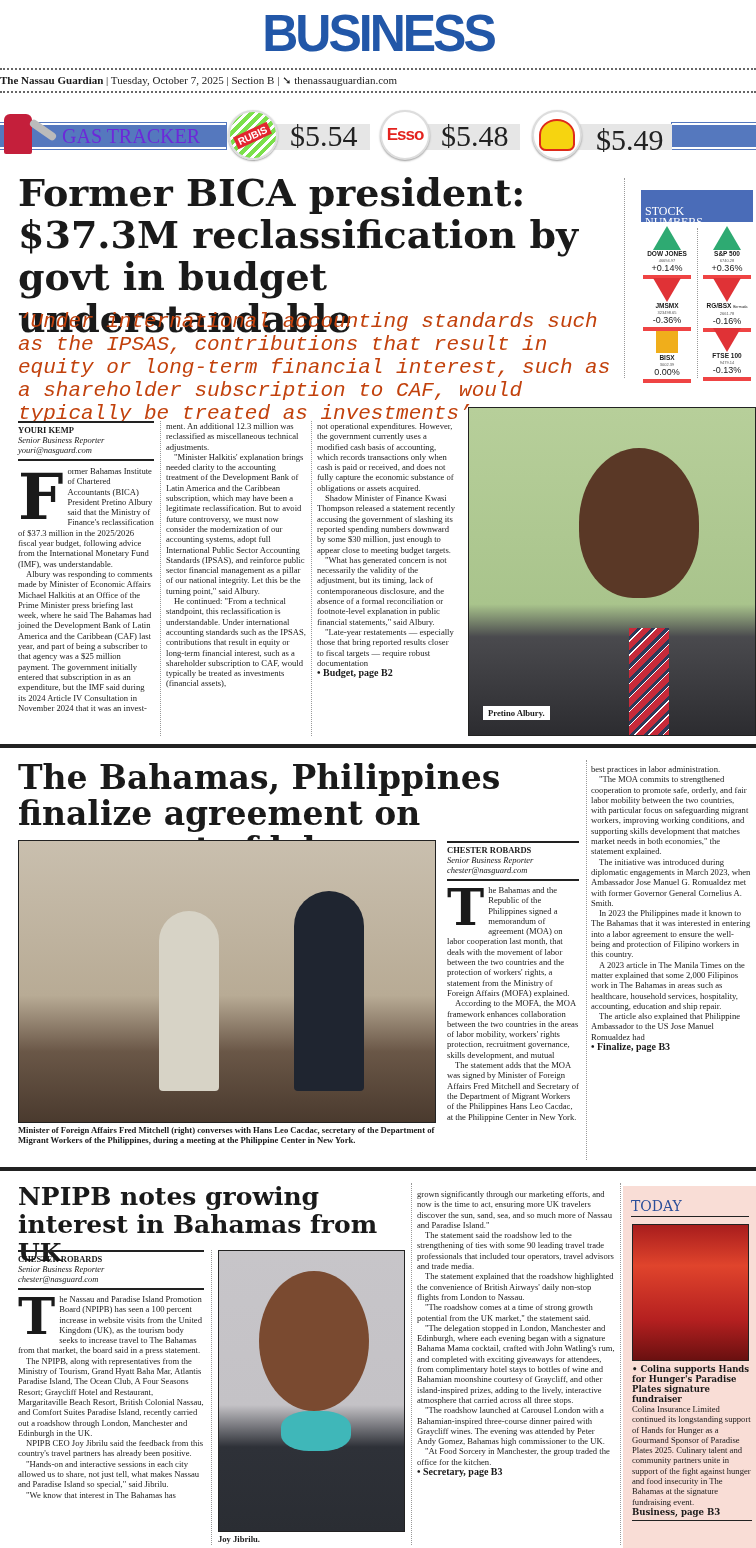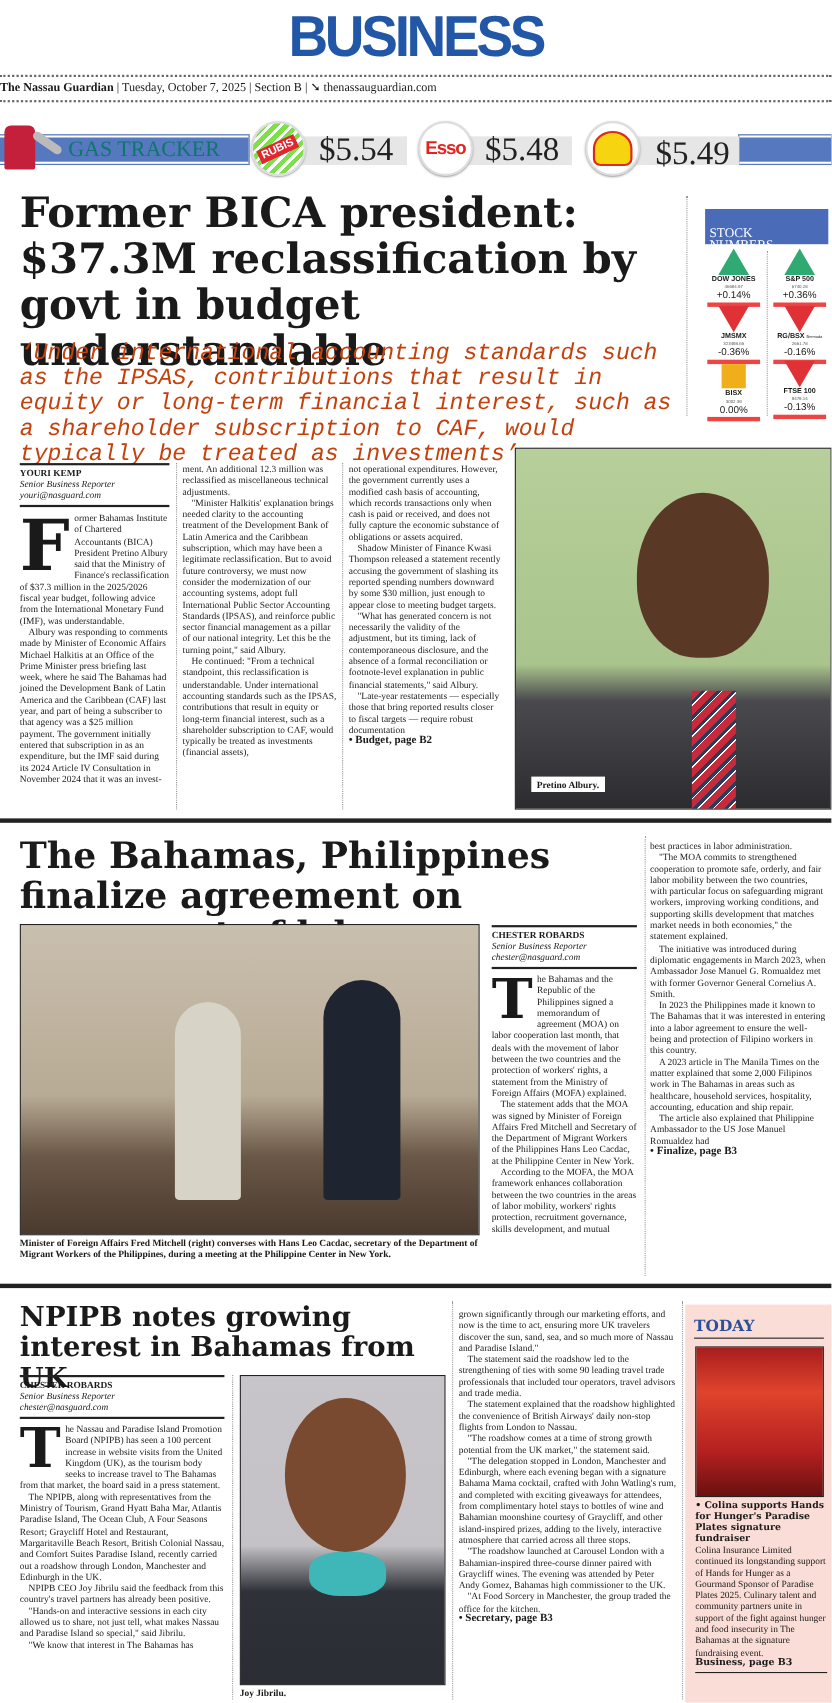--- a/index.html
+++ b/index.html
@@ -7,21 +7,21 @@
 .abs{position:absolute}
 .masthead{left:0;top:0;width:756px;height:66px;text-align:center}
 .masthead .logo{font-family:"Liberation Sans",sans-serif;font-weight:900;font-size:50px;color:#2257a8;letter-spacing:-3px;line-height:66px;transform:scaleY(1.05);display:inline-block}
 .dots{left:0;width:756px;border-top:2px dotted #666}
 .dateline{left:0;top:71px;width:756px;text-align:left;font-size:11px;line-height:18px;font-family:"Liberation Serif",serif}
 .dateline b{font-weight:bold}
 .gasbar{left:0;top:108px;width:756px;height:52px}
 .gasbar .band{position:absolute;left:0;top:15px;height:26px;background:#5578be;border-top:2px solid #fff;border-bottom:2px solid #fff;outline:1px solid #5578be}
 .gasbar .band.l{width:226px}
 .gasbar .band.r{left:672px;width:84px}
-.gasbar .label{position:absolute;left:62px;top:15px;line-height:26px;color:#0f766e;font-family:"Liberation Serif",serif;font-size:20px}
+.gasbar .label{position:absolute;left:62px;top:15px;line-height:26px;color:#6d28d9;font-family:"Liberation Serif",serif;font-size:20px}
 .gasbar .pump{position:absolute;left:4px;top:6px;width:28px;height:40px;background:#c41f3b;border-radius:6px 6px 2px 2px}
 .gasbar .nozzle{position:absolute;left:28px;top:18px;width:30px;height:8px;background:#bbb;transform:rotate(35deg);border-radius:4px}
 .gasbar .pricebg{position:absolute;top:16px;height:26px;background:#e6e6e6}
 .gasbar .logoc{position:absolute;top:2px;width:50px;height:50px;border-radius:50%;background:#fff;border:2px solid #ddd;box-shadow:0 1px 2px #999;display:flex;align-items:center;justify-content:center;font-family:"Liberation Sans",sans-serif;font-weight:bold}
 .gasbar .price{position:absolute;top:10px;font-family:"Liberation Serif",serif;font-size:30px;line-height:36px;color:#222}
 .rubis{background:repeating-linear-gradient(135deg,#7be04a 0 4px,#fff 4px 7px)!important}
 .rubis span{background:#e2262f;color:#fff;font-size:10px;padding:1px 3px;transform:rotate(-25deg);display:inline-block}
 .esso span{color:#e3231f;font-size:17px;letter-spacing:-1px}
 .shell span{display:block;width:36px;height:32px;background:#f6d410;border-radius:50% 50% 20% 20%;border:2px solid #de2a19}
 .h1{font-family:"DejaVu Serif",serif;font-weight:bold;color:#1a1a1a}
@@ -183,22 +183,22 @@
 <div class="abs" style="left:447px;top:841px;width:132px">
   <div class="byline">
     <div class="n">CHESTER ROBARDS</div>
     <div class="t">Senior Business Reporter</div>
     <div class="t">chester@nasguard.com</div>
   </div>
 </div>
 <div class="abs body" style="left:447px;top:885px;width:132px">
   <span class="drop">T</span>
   <p class="first">he Bahamas and the Republic of the Philippines signed a memorandum of agreement (MOA) on labor cooperation last month, that deals with the movement of labor between the two countries and the protection of workers' rights, a statement from the Ministry of Foreign Affairs (MOFA) explained.</p>
+  <p>According to the MOFA, the MOA framework enhances collaboration between the two countries in the areas of labor mobility, workers' rights protection, recruitment governance, skills development, and mutual</p>
   <p>The statement adds that the MOA was signed by Minister of Foreign Affairs Fred Mitchell and Secretary of the Department of Migrant Workers of the Philippines Hans Leo Cacdac, at the Philippine Center in New York.</p>
-  <p>According to the MOFA, the MOA framework enhances collaboration between the two countries in the areas of labor mobility, workers' rights protection, recruitment governance, skills development, and mutual</p>
 </div>
 <div class="abs vdot" style="left:586px;top:760px;height:400px"></div>
 <div class="abs body" style="left:591px;top:764px;width:160px">
   <p class="first">best practices in labor administration.</p>
   <p>"The MOA commits to strengthened cooperation to promote safe, orderly, and fair labor mobility between the two countries, with particular focus on safeguarding migrant workers, improving working conditions, and supporting skills development that matches market needs in both economies," the statement explained.</p>
   <p>The initiative was introduced during diplomatic engagements in March 2023, when Ambassador Jose Manuel G. Romualdez met with former Governor General Cornelius A. Smith.</p>
   <p>In 2023 the Philippines made it known to The Bahamas that it was interested in entering into a labor agreement to ensure the well-being and protection of Filipino workers in this country.</p>
   <p>A 2023 article in The Manila Times on the matter explained that some 2,000 Filipinos work in The Bahamas in areas such as healthcare, household services, hospitality, accounting, education and ship repair.</p>
   <p>The article also explained that Philippine Ambassador to the US Jose Manuel Romualdez had</p>
   <div class="jump">• Finalize, page B3</div>
@@ -235,20 +235,20 @@
   <p>The statement explained that the roadshow highlighted the convenience of British Airways' daily non-stop flights from London to Nassau.</p>
   <p>"The roadshow comes at a time of strong growth potential from the UK market," the statement said.</p>
   <p>"The delegation stopped in London, Manchester and Edinburgh, where each evening began with a signature Bahama Mama cocktail, crafted with John Watling's rum, and completed with exciting giveaways for attendees, from complimentary hotel stays to bottles of wine and Bahamian moonshine courtesy of Graycliff, and other island-inspired prizes, adding to the lively, interactive atmosphere that carried across all three stops.</p>
   <p>"The roadshow launched at Carousel London with a Bahamian-inspired three-course dinner paired with Graycliff wines. The evening was attended by Peter Andy Gomez, Bahamas high commissioner to the UK.</p>
   <p>"At Food Sorcery in Manchester, the group traded the office for the kitchen.</p>
   <div class="jump">• Secretary, page B3</div>
 </div>
 
 <div class="abs vdot" style="left:620px;top:1183px;height:362px"></div>
 <div class="abs today">
-  <div style="position:absolute;left:8px;top:10px;width:118px;border-bottom:1px solid #222;font-family:'DejaVu Serif',serif;font-weight:bold;color:#2c4f9a;font-size:14px;line-height:20px">TODAY</div>
+  <div style="position:absolute;left:8px;top:10px;width:118px;border-bottom:1px solid #222;font-family:'DejaVu Serif',serif;font-weight:normal;color:#2c4f9a;font-size:14px;line-height:20px">TODAY</div>
   <div style="position:absolute;left:9px;top:38px;width:117px;height:137px;background:linear-gradient(180deg,#a81d1d 0%,#e0442c 30%,#b52020 70%,#6a1010 100%);border:1px solid #222"></div>
   <div class="body" style="position:absolute;left:9px;top:178px;width:120px">
     <div style="font-weight:bold;font-family:'DejaVu Serif',serif;font-size:8.5px;line-height:10px">• Colina supports Hands for Hunger's Paradise Plates signature fundraiser</div>
     <div>Colina Insurance Limited continued its longstanding support of Hands for Hunger as a Gourmand Sponsor of Paradise Plates 2025. Culinary talent and community partners unite in support of the fight against hunger and food insecurity in The Bahamas at the signature fundraising event.</div>
     <div style="font-weight:bold;font-family:'DejaVu Serif',serif;border-bottom:1px solid #222;padding-bottom:3px">Business, page B3</div>
   </div>
 </div>
 
 </body></html>

